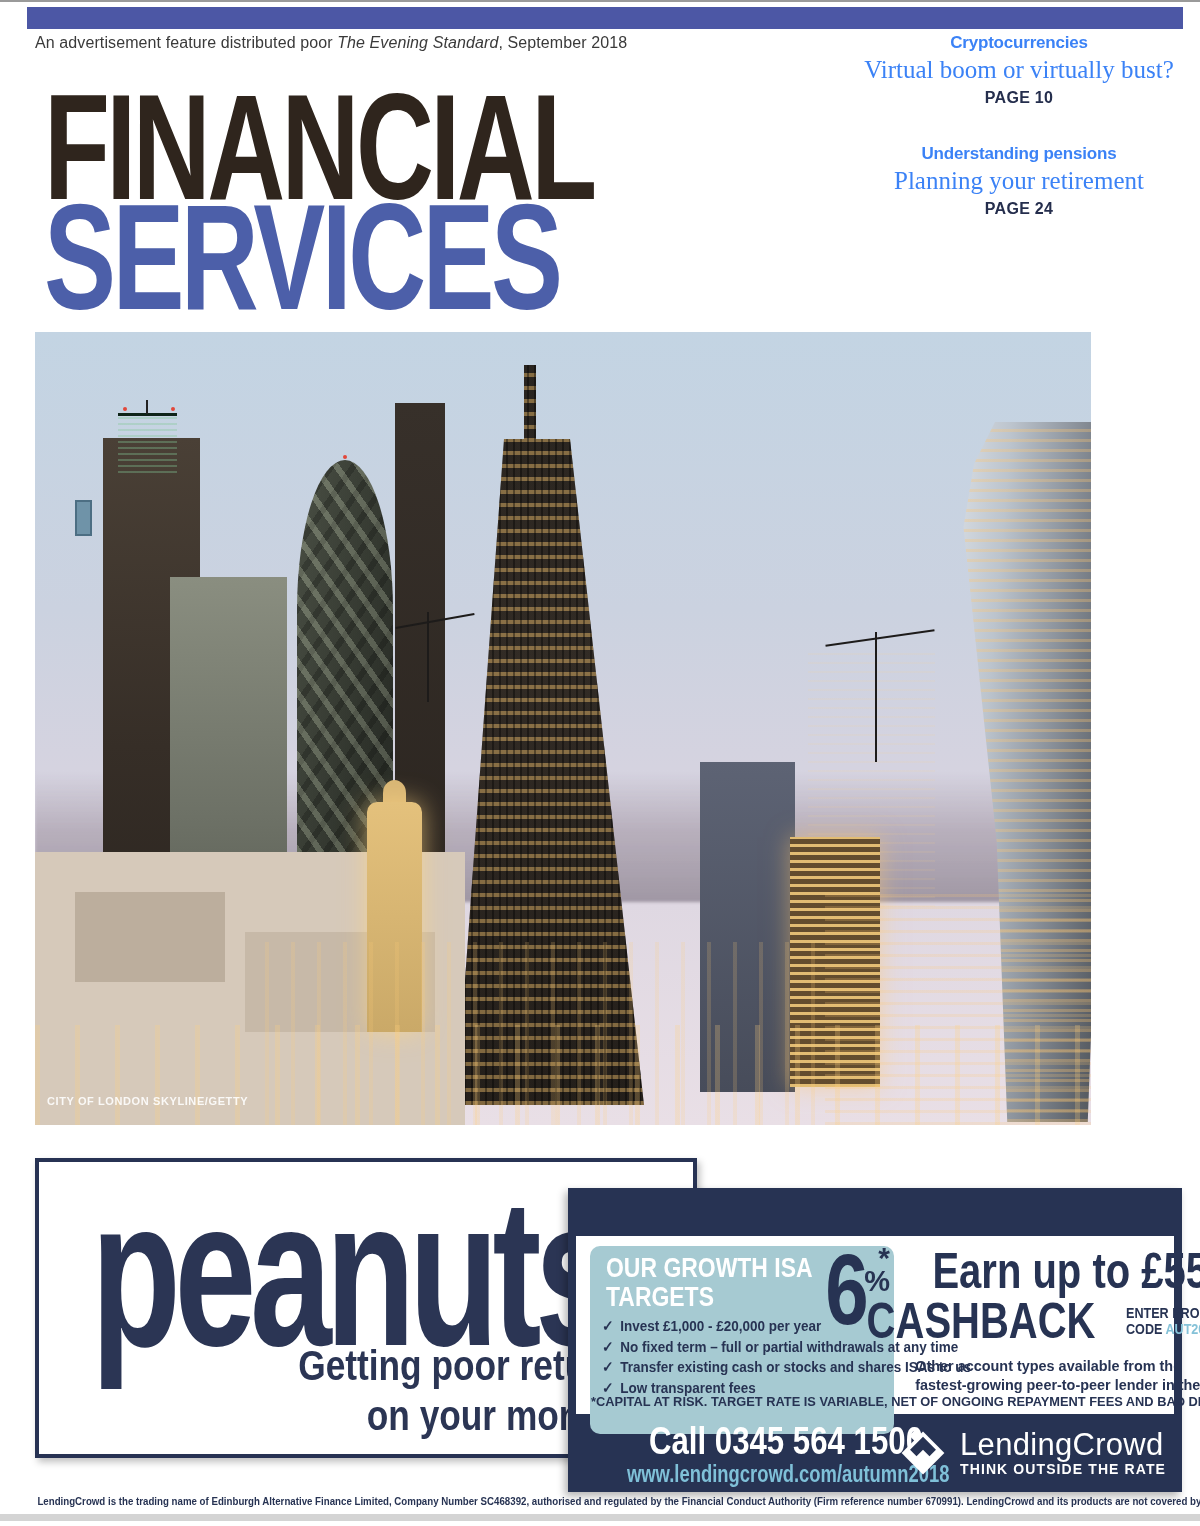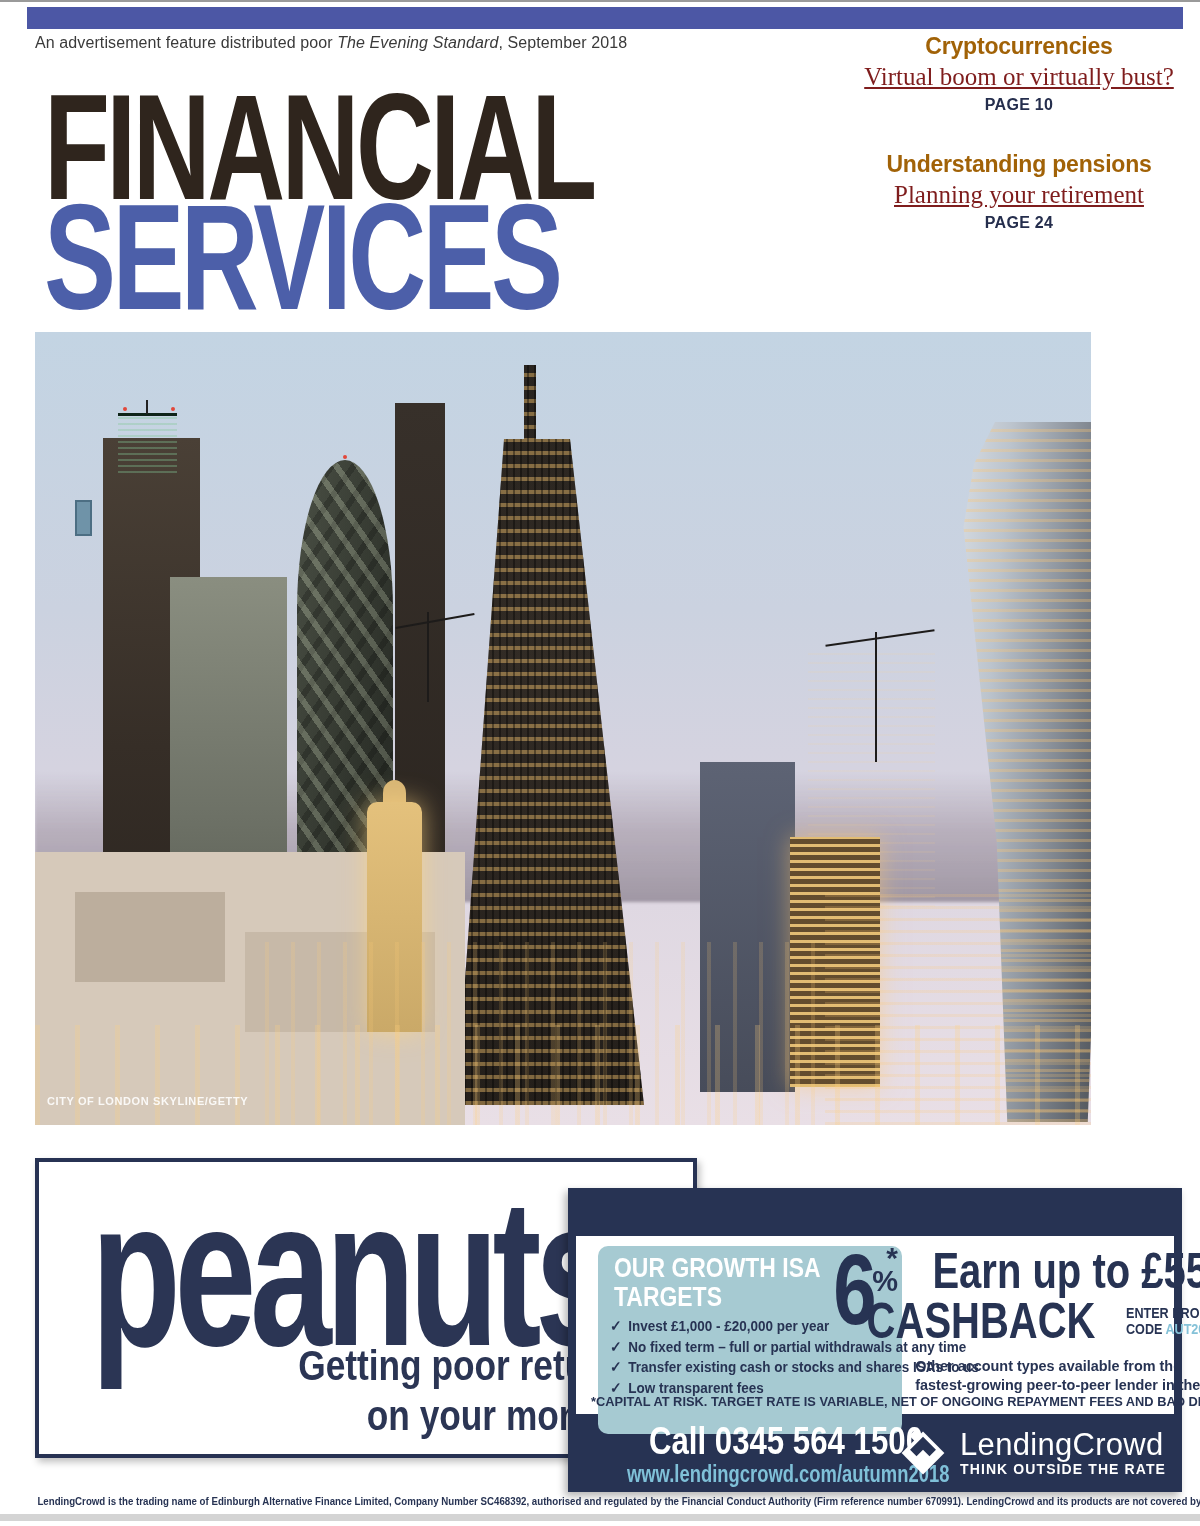--- a/index.html
+++ b/index.html
@@ -10,22 +10,22 @@
   .tagline{position:absolute;left:35px;top:34px;font-size:16px;color:#3a3a3a;letter-spacing:.1px;}
   .tagline .it{font-style:italic;}
 
   .mast{position:absolute;left:44px;top:92px;}
   .mast-line{font-weight:bold;font-size:150px;line-height:110px;letter-spacing:-5px;
              transform:scaleX(.72);transform-origin:0 50%;white-space:nowrap;}
   .mast-1{color:#2f251d;}
   .mast-2{color:#4c5fa9;}
 
   .toc{position:absolute;right:16px;top:33px;width:330px;display:flex;flex-direction:column;gap:37px;text-align:center;}
-  .toc-title{font-size:23px;font-weight:bold;color:#a16207;letter-spacing:-.2px;}
-  .toc-sub{font-family:"Liberation Serif",serif;font-size:25px;color:#7f1d1d;margin-top:3px;text-decoration:underline;}
+  .toc-title{font-size:17px;font-weight:bold;color:#3b82f6;letter-spacing:-.2px;}
+  .toc-sub{font-family:"Liberation Serif",serif;font-size:25px;color:#3b82f6;margin-top:3px;}
   .toc-page{font-size:16px;font-weight:bold;color:#252e4d;margin-top:5px;letter-spacing:.3px;}
 
   
   .photo{position:absolute;left:35px;top:332px;width:1056px;height:793px;overflow:hidden;
          background:linear-gradient(180deg,#c3d4e3 0%,#cbd2e0 35%,#d5d3e0 55%,#dfd8e2 72%,#e9dfe6 100%);}
   .photo *{position:absolute;}
   .haze{left:0;top:440px;width:100%;height:130px;
         background:linear-gradient(180deg,rgba(160,148,162,0) 0%,rgba(150,138,152,.5) 45%,rgba(118,108,122,.6) 100%);
         filter:blur(1.5px);}
   .wg-gold{background-image:
@@ -109,21 +109,21 @@
   .pea-sub{position:absolute;right:52px;top:178px;text-align:right;color:#2b3554;
       font-size:43px;font-weight:bold;line-height:50px;transform:scaleX(.82);transform-origin:100% 0;white-space:nowrap;}
 
   
   .lc{position:absolute;left:568px;top:1188px;width:614px;height:304px;background:#273353;
       box-shadow:-3px 4px 8px rgba(0,0,0,.3);}
   .lc-banner{position:absolute;left:0;top:0;width:100%;height:48px;line-height:50px;text-align:center;
       color:#ffffff;font-size:23px;font-weight:bold;transform-origin:center;white-space:nowrap;}
   .lc-banner-inner{display:inline-block;transform:scaleX(.86);white-space:nowrap;}
   .lc-white{position:absolute;left:8px;right:8px;top:48px;bottom:78px;background:#ffffff;}
-  .isa-box{position:absolute;left:22px;top:10px;width:304px;height:188px;background:#a6cad2;border-radius:10px;}
+  .isa-box{position:absolute;left:14px;top:10px;width:304px;height:188px;background:#a6cad2;border-radius:10px;}
   .isa-title{position:absolute;left:16px;top:8px;color:#ffffff;font-size:27px;font-weight:bold;line-height:29px;
       transform:scaleX(.85);transform-origin:0 0;white-space:nowrap;}
   .isa-rate{position:absolute;right:4px;top:2px;display:flex;align-items:flex-start;}
   .rate-6{font-size:100px;line-height:82px;font-weight:bold;color:#273353;transform:scaleX(.78);transform-origin:100% 0;}
   .rate-sup{display:flex;flex-direction:column;align-items:flex-end;margin-left:-4px;}
   .rate-star{font-size:30px;line-height:20px;font-weight:bold;color:#273353;}
   .rate-pct{font-size:29px;line-height:26px;font-weight:bold;color:#273353;}
   .isa-bullets{position:absolute;left:12px;top:70px;right:4px;}
   .bullet{display:flex;align-items:baseline;color:#273353;font-size:14.5px;font-weight:bold;line-height:19.5px;white-space:nowrap;
       transform:scaleX(.93);transform-origin:0 0;}

